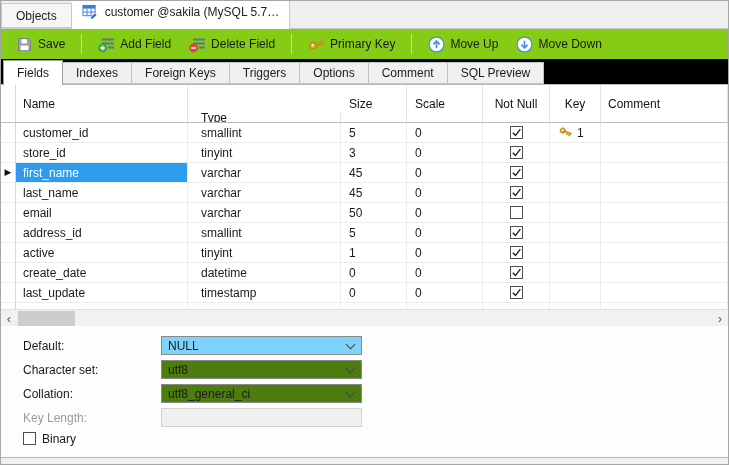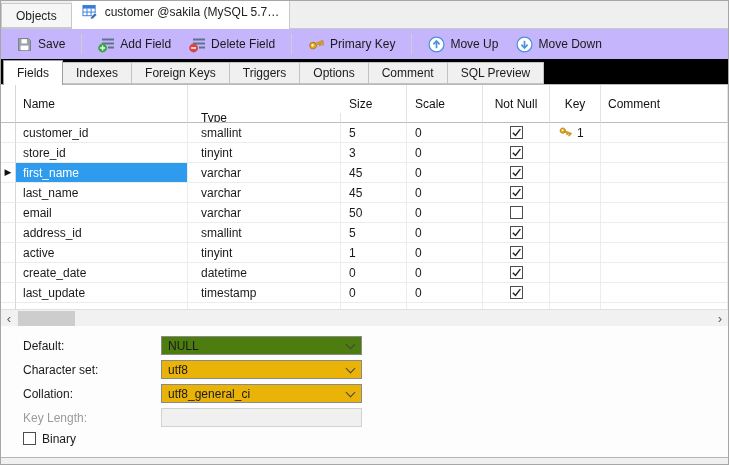--- a/index.html
+++ b/index.html
@@ -8,21 +8,21 @@
   #win { width:729px; height:465px; border:1px solid #a6a6a6; background:#fff; overflow:hidden; position:relative; }
 
   
   .tabstrip { height:28px; background:#efefef; border-bottom:1px solid #c9c9c9; display:flex; align-items:flex-end; }
   .doctab { height:25px; display:flex; align-items:center; padding:0 14px; background:#f6f6f6; border:1px solid #c9c9c9; border-left:none; color:#222; cursor:default; }
   .doctab:first-child { border-left:1px solid #c9c9c9; margin-left:0;justify-content:center; }
   .doctab.active { height:36px; margin-bottom:-1px; background:#ffffff; border-bottom:none; padding:0 10px; gap:6px; }
   .doctab .lbl { white-space:nowrap; }
 
   
-  .toolbar { height:30px; background:#c4b5fd; display:flex; align-items:center; padding:0 8px; gap:4px; }
+  .toolbar { height:30px; background:#84cc16; display:flex; align-items:center; padding:0 8px; gap:4px; }
   .tbtn { display:flex; align-items:center; gap:5px; padding:3px 7px; border-radius:2px; cursor:default; white-space:nowrap; }
   .tsep { width:1px; height:20px; background:#cfcfcf; margin:0 5px; }
   .ticon { display:inline-flex; width:17px; height:17px; align-items:center; justify-content:center; }
 
   
   .subtabs { height:26px; background:#000000; display:flex; align-items:flex-end; padding-left:2px; border-bottom:1px solid #b9b9b9; }
   .subtab { height:22px; display:flex; align-items:center; padding:0 13px; background:#f0f0f0; border:1px solid #c2c2c2; border-left:none; }
   .subtab:first-child { border-left:1px solid #c2c2c2; }
   .subtab.active { height:25px; margin-bottom:-1px; background:#fff; border:1px solid #9f9f9f; border-bottom:none; z-index:2; }
 
@@ -51,22 +51,22 @@
   
   .hscroll { height:17px; background:#f1f1f1; border-top:1px solid #e0e0e0; position:relative; }
   .harrow { position:absolute; top:0; width:16px; height:16px; display:flex; align-items:center; justify-content:center; color:#5a5a5a; font-size:13px; }
   .harrow.left { left:0; } .harrow.right { right:0; }
   .hthumb { position:absolute; left:17px; top:1px; width:57px; height:15px; background:#cdcdcd; }
 
   
   .panel { height:131px; background:#fdfdfd; position:relative; }
   .flabel { position:absolute; left:22px; }
   .flabel.disabled { color:#9b9b9b; }
-  .combo { position:absolute; left:160px; width:201px; height:19px; border:1px solid #8a8a8a; background:#eab308; display:flex; align-items:center; padding:0 22px 0 6px; position:absolute; }
-  .combo.grey { background:#4d7c0f; }
+  .combo { position:absolute; left:160px; width:201px; height:19px; border:1px solid #8a8a8a; background:#4d7c0f; display:flex; align-items:center; padding:0 22px 0 6px; position:absolute; }
+  .combo.grey { background:#7dd3fc; }
   .combo .chev { position:absolute; right:7px; top:4px; width:8px; height:8px; }
   .combo .chev::before { content:""; position:absolute; left:1px; top:0px; width:6px; height:6px; border-right:1.4px solid #444; border-bottom:1.4px solid #444; transform:rotate(45deg); }
   .inputdis { position:absolute; left:160px; width:201px; height:19px; border:1px solid #d2d2d2; background:#f0f0f0; }
   .pcb { position:absolute; left:22px; width:13px; height:13px; border:1px solid #4d4d4d; background:#fff; }
   .pcb-label { position:absolute; left:41px; }
 
   .bottomstrip { height:8px; background:#f0f0f0; border-top:1px solid #b5b5b5; }
 </style>
 </head>
 <body>

